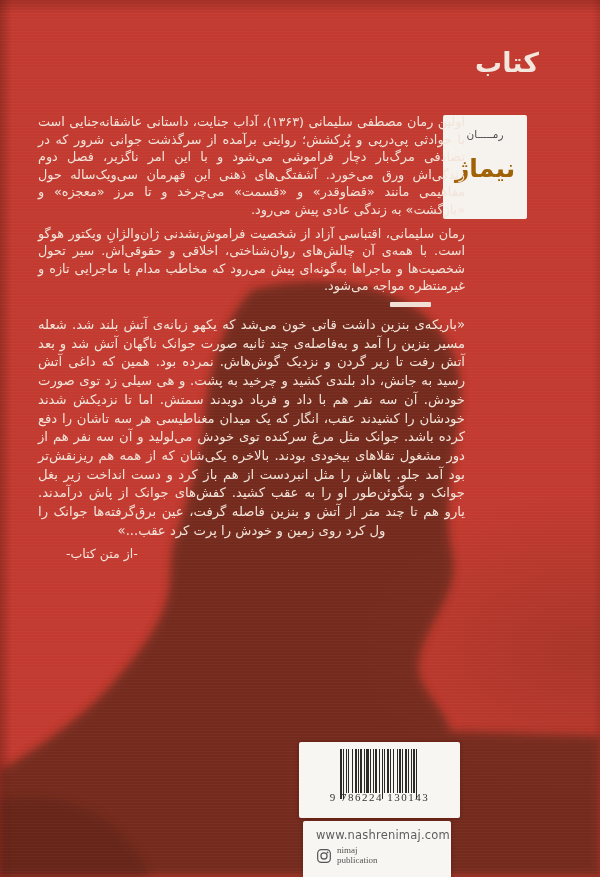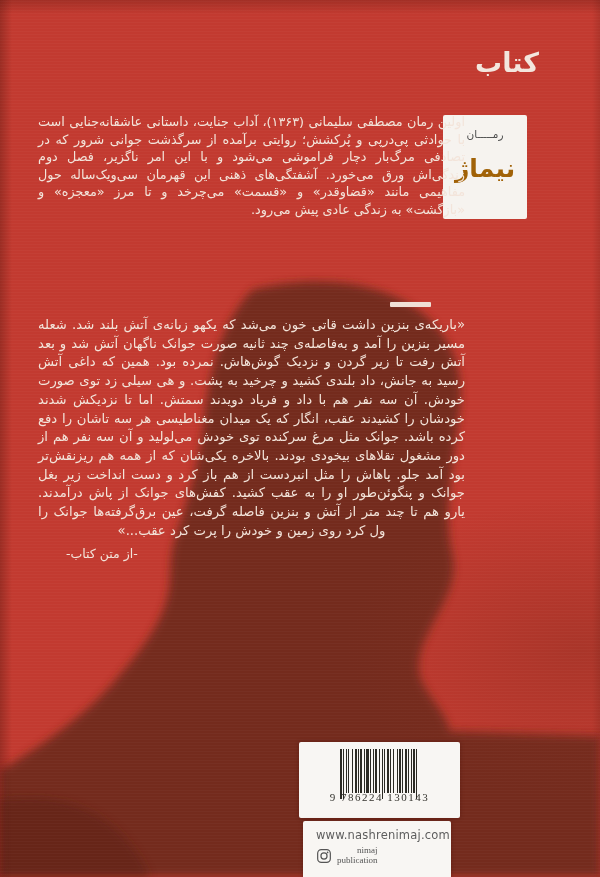--- a/index.html
+++ b/index.html
@@ -49,21 +49,21 @@
   .bars div{height:44px;}
   .bars div.tall{height:50px;}
   .isbn{margin-top:-6px; font-family:Liberation Serif, serif; font-size:11px;
     color:#33322d; letter-spacing:1.5px; background:transparent;}
 
   
   .footer-box{position:absolute; left:303px; top:821px; width:148px; height:64px;
     background:#f8f6f3; border-radius:2px; box-shadow:0 0 4px rgba(60,10,5,.35);
     box-sizing:border-box; padding:7px 0 0 13px;}
   .url{font-size:11.5px; color:#5d5d5d; text-align:center; padding-right:10px; letter-spacing:.2px;}
-  .insta-row{display:flex; align-items:center; margin-top:4px;text-align:right;}
+  .insta-row{display:flex; align-items:center; margin-top:4px;}
   .insta-icon{width:16px; height:16px; flex:0 0 auto;}
   .handle{margin-left:5px; font-family:"Liberation Serif", serif; font-size:9px;
     line-height:9.5px; color:#555;}
 </style>
 </head>
 <body>
 
 <div class="cover">
 
   <svg class="art" viewBox="0 0 600 877" aria-hidden="true">
@@ -97,20 +97,21 @@
     <div>کتاب</div>
   </div>
 
   <div class="pubbox">
     <div class="pub-genre">رمـــــان</div>
     <div class="pub-logo">نیماژ</div>
   </div>
 
   <div class="textcol synopsis" style="position:absolute;">
     <p>اولین رمان مصطفی سلیمانی (۱۳۶۳)، آداب جنایت، داستانی عاشقانه‌جنایی است با حوادثی پی‌درپی و پُرکشش؛ روایتی برآمده از سرگذشت جوانی شرور که در تصادفی مرگ‌بار دچار فراموشی می‌شود و با این امر ناگزیر، فصل دوم زندگی‌اش ورق می‌خورد. آشفتگی‌های ذهنی این قهرمان سی‌ویک‌ساله حول مفاهیمی مانند «قضاوقدر» و «قسمت» می‌چرخد و تا مرز «معجزه» و «بازگشت» به زندگی عادی پیش می‌رود.</p>
+    <p>رمان سلیمانی، اقتباسی آزاد از شخصیت فراموش‌نشدنی ژان‌والژانِ ویکتور هوگو است. با همه‌ی آن چالش‌های روان‌شناختی، اخلاقی و حقوقی‌اش. سیر تحول شخصیت‌ها و ماجراها به‌گونه‌ای پیش می‌رود که مخاطب مدام با ماجرایی تازه و غیرمنتظره مواجه می‌شود.</p>
   </div>
 
   <div class="divider"></div>
 
   <div class="textcol excerpt" style="position:absolute;">
     <p>«باریکه‌ی بنزین داشت قاتی خون می‌شد که یکهو زبانه‌ی آتش بلند شد. شعله مسیر بنزین را آمد و به‌فاصله‌ی چند ثانیه صورت جوانک ناگهان آتش شد و بعد آتش رفت تا زیر گردن و نزدیک گوش‌هاش. نمرده بود. همین که داغی آتش رسید به جانش، داد بلندی کشید و چرخید به پشت. و هی سیلی زد توی صورت خودش. آن سه نفر هم با داد و فریاد دویدند سمتش. اما تا نزدیکش شدند خودشان را کشیدند عقب، انگار که یک میدان مغناطیسی هر سه تاشان را دفع کرده باشد. جوانک مثل مرغ سرکنده توی خودش می‌لولید و آن سه نفر هم از دور مشغول تقلاهای بیخودی بودند. بالاخره یکی‌شان که از همه هم ریزنقش‌تر بود آمد جلو. پاهاش را مثل انبردست از هم باز کرد و دست انداخت زیر بغل جوانک و پنگوئن‌طور او را به عقب کشید. کفش‌های جوانک از پاش درآمدند. یارو هم تا چند متر از آتش و بنزین فاصله گرفت، عین برق‌گرفته‌ها جوانک را ول کرد روی زمین و خودش را پرت کرد عقب...»</p>
   </div>
   <div class="attribution">-از متن کتاب-</div>
 
   <div class="barcode-box">

